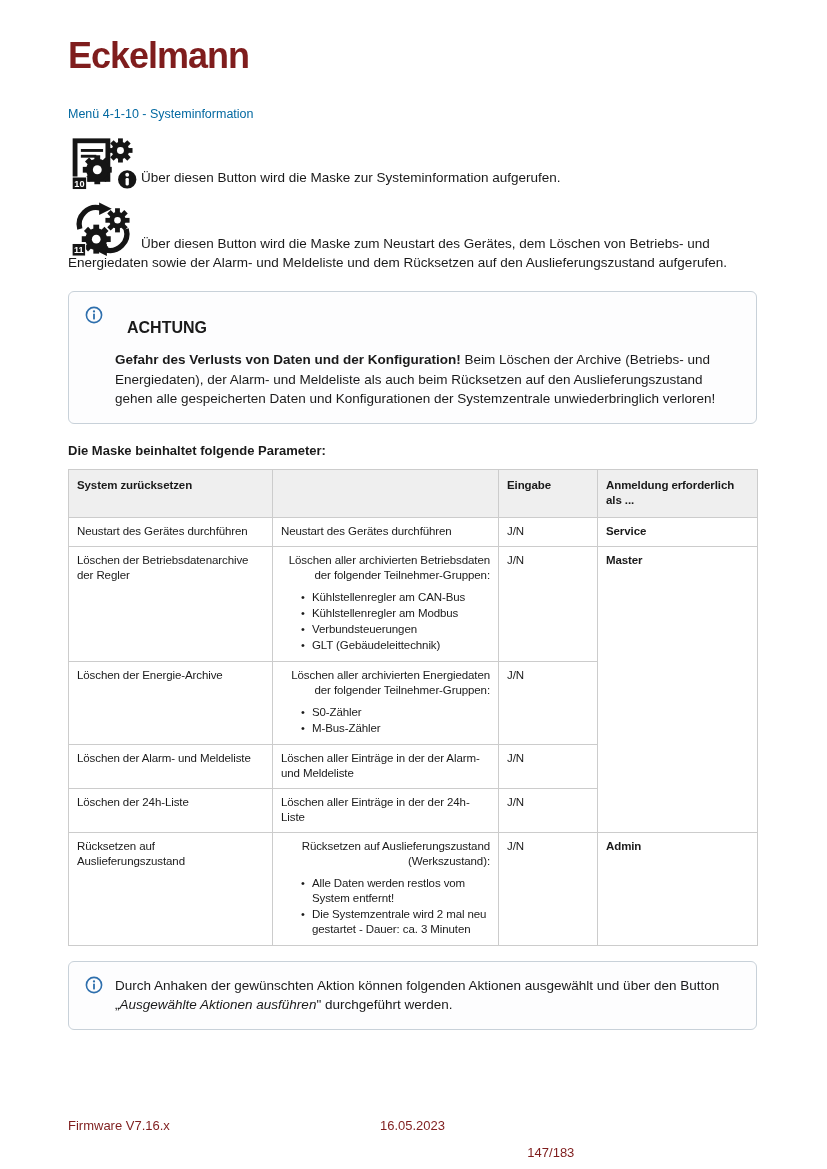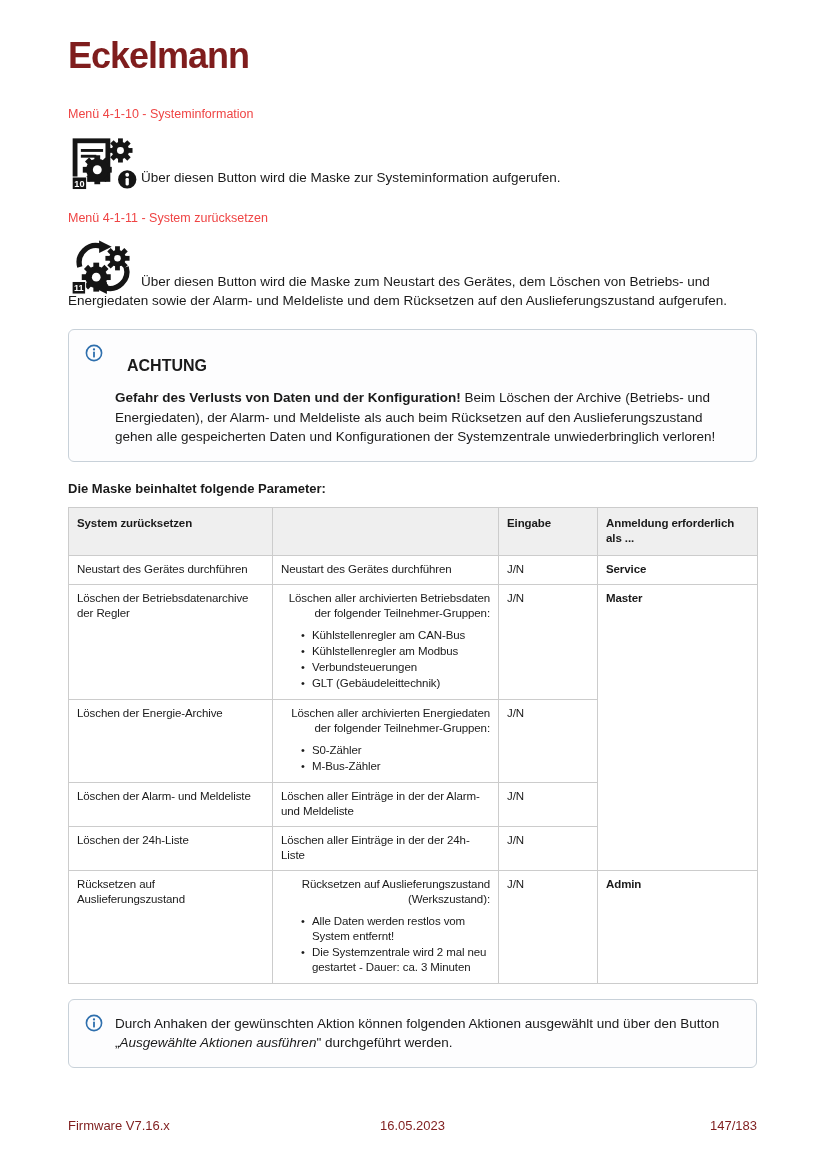--- a/index.html
+++ b/index.html
@@ -1,21 +1,21 @@
 <!DOCTYPE html>
 <html lang="de"><head>
 <meta charset="utf-8">
 <style>
   html,body{margin:0;padding:0;background:#fff;}
   body{width:827px;height:1169px;position:relative;font-family:"Liberation Sans","DejaVu Sans",sans-serif;color:#1a1a1a;overflow:hidden;}
   .page{position:absolute;inset:0;padding:38px 70px 0 68px;box-sizing:border-box;}
 
   .logo{font-size:36px;font-weight:bold;color:#7f1d1d;letter-spacing:-1px;line-height:1;}
 
-  .menu-heading{font-size:12.5px;color:#ef4444;margin:0;font-weight:normal;}
+  .menu-heading{font-size:12.5px;color:#0369a1;margin:0;font-weight:normal;}
   .mh1{margin-top:33px;}
   .mh2{margin-top:24px;}
 
   .icon-row{position:relative;margin-top:14px;}
   .icon-row .big-icon{position:absolute;left:2px;top:0;}
   .icon-para{margin:0;padding-top:33px;font-size:13.5px;line-height:19px;text-indent:73px;}
 
   .infobox{border:1px solid #c8d1d9;border-radius:6px;background:#fdfdfe;padding:13px 16px 14px 16px;display:flex;gap:12px;}
   .warnbox{margin-top:19px;}
   .notebox{margin-top:15px;}
@@ -31,21 +31,21 @@
   table.params thead th{background:#efefef;font-weight:bold;padding:8px 8px 9px 8px;}
   td.role{font-weight:bold;}
   .cell-desc{margin:0;text-align:right;}
   ul.cell-bullets{margin:7px 0 1px 0;padding-left:31px;list-style:none;}
   ul.cell-bullets li{position:relative;margin:0 0 1px 0;}
   ul.cell-bullets li::before{content:"\2022";position:absolute;left:-11px;top:0;font-size:11px;}
 
   .footer{position:absolute;left:68px;right:70px;top:1118px;display:flex;font-size:13px;color:#7f1d1d;}
   .footer .f-left{flex:1;text-align:left;}
   .footer .f-center{flex:1;text-align:center;}
-  .footer .f-right{flex:1;text-align:right;}
+  .footer .f-right{flex:1;text-align:left;margin-top:27px;}
 
   svg text{font-family:"Liberation Sans","DejaVu Sans",sans-serif;}
 </style>
 </head>
 <body>
 
 <div class="page">
 
   <div class="logo">Eckelmann</div>
 
@@ -93,21 +93,20 @@
 
         <g>
           <rect x="1" y="43.5" width="15" height="13" fill="#151515" stroke="#fff" stroke-width="1"></rect>
           <text x="8.5" y="53.5" font-size="9.5" font-weight="bold" fill="#fff" text-anchor="middle">10</text>
         </g>
       </svg>
     </span>
     <p class="icon-para">Über diesen Button wird die Maske zur Systeminformation aufgerufen.</p>
   </div>
 
-  <p class="menu-heading mh2">Menü 4-1-11 - System zurücksetzen</p>
 
   <div class="icon-row">
     <span class="big-icon">
       <svg width="66" height="56" viewBox="0 0 66 58" aria-hidden="true">
 
         <g>
           <path d="M9 29 A17.5 17.5 0 0 1 31 7.5" fill="none" stroke="#151515" stroke-width="5.5"></path>
           <polygon points="29,1.5 42,8 29,14.5" fill="#151515"></polygon>
           <path d="M57 29 A17.5 17.5 0 0 1 35 50.5" fill="none" stroke="#151515" stroke-width="5.5"></path>
           <polygon points="37,44 24,50.5 37,57" fill="#151515"></polygon>

